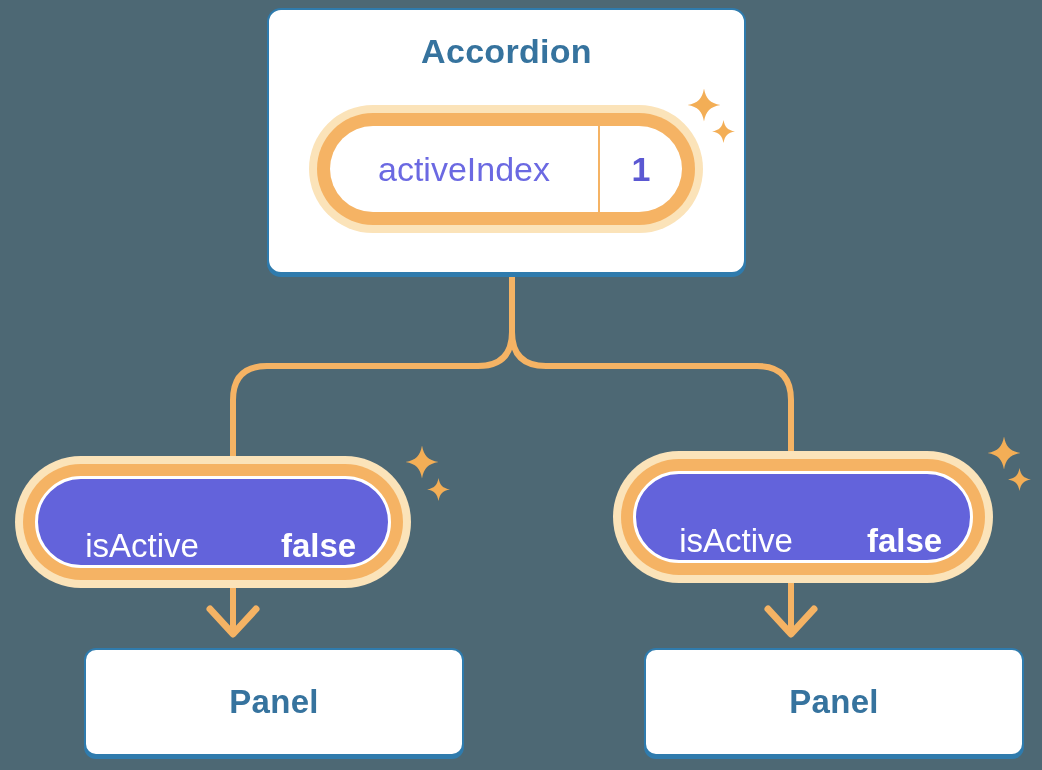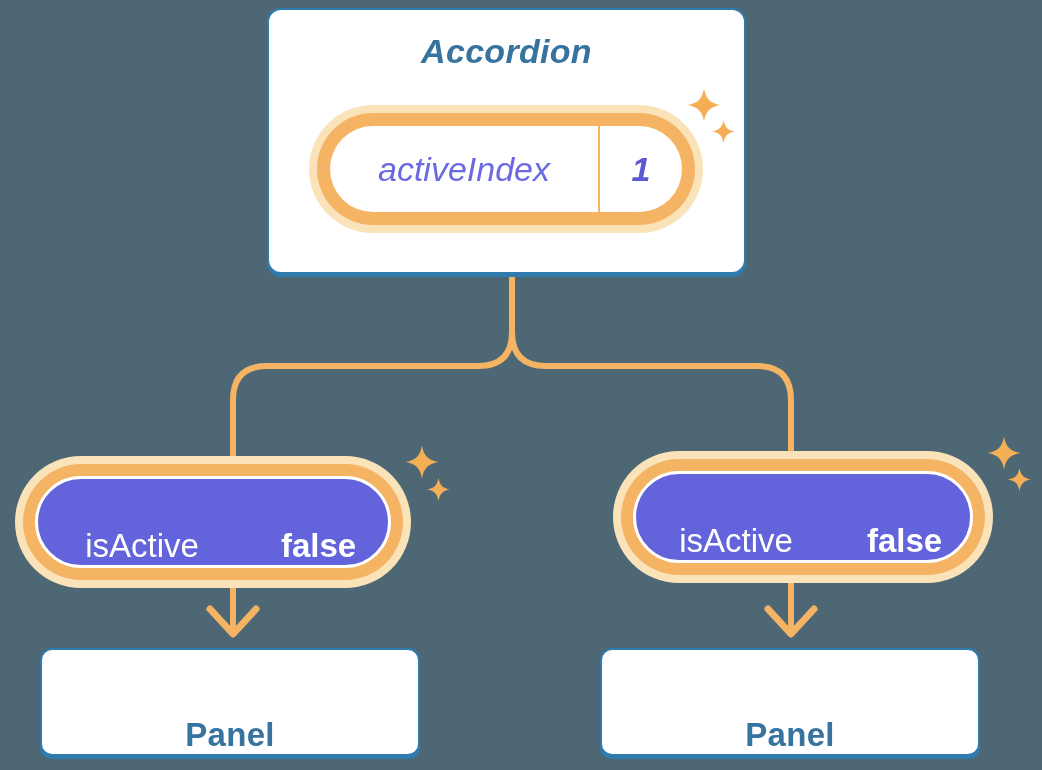--- a/index.html
+++ b/index.html
@@ -25,28 +25,28 @@
   .canvas{position:relative;width:1042px;height:770px;background:var(--background);}
   .connector{position:absolute;left:0;top:0;z-index:0;}
 
   .card{
     position:absolute;
     background:var(--card-bg);
     border:2px solid var(--card-border);
     box-shadow:0 3px 0 var(--card-border);
     z-index:1;
   }
-  .root-card{left:267px;top:8px;width:475px;height:262px;border-radius:14px;font-style:italic;}
+  .root-card{left:267px;top:8px;width:475px;height:262px;border-radius:14px;}
   .card-title{
     margin-top:22px;text-align:center;
     font-size:34px;font-weight:600;letter-spacing:.3px;
     color:var(--heading-text);
   }
   .panel-card{width:376px;height:104px;border-radius:12px;top:648px;
-    display:flex;align-items:flex-end;justify-content:center;}
+    display:flex;align-items:center;justify-content:center;margin-left:44px;}
   .panel-left{left:40px;}
   .panel-right{left:600px;}
   .panel-title{font-size:33px;font-weight:600;letter-spacing:.3px;color:var(--heading-text);}
 
   .pill{
     position:absolute;display:flex;align-items:stretch;
     border-radius:999px;z-index:2;
   }
   .state-pill{
     left:61px;top:116px;width:352px;height:86px;

